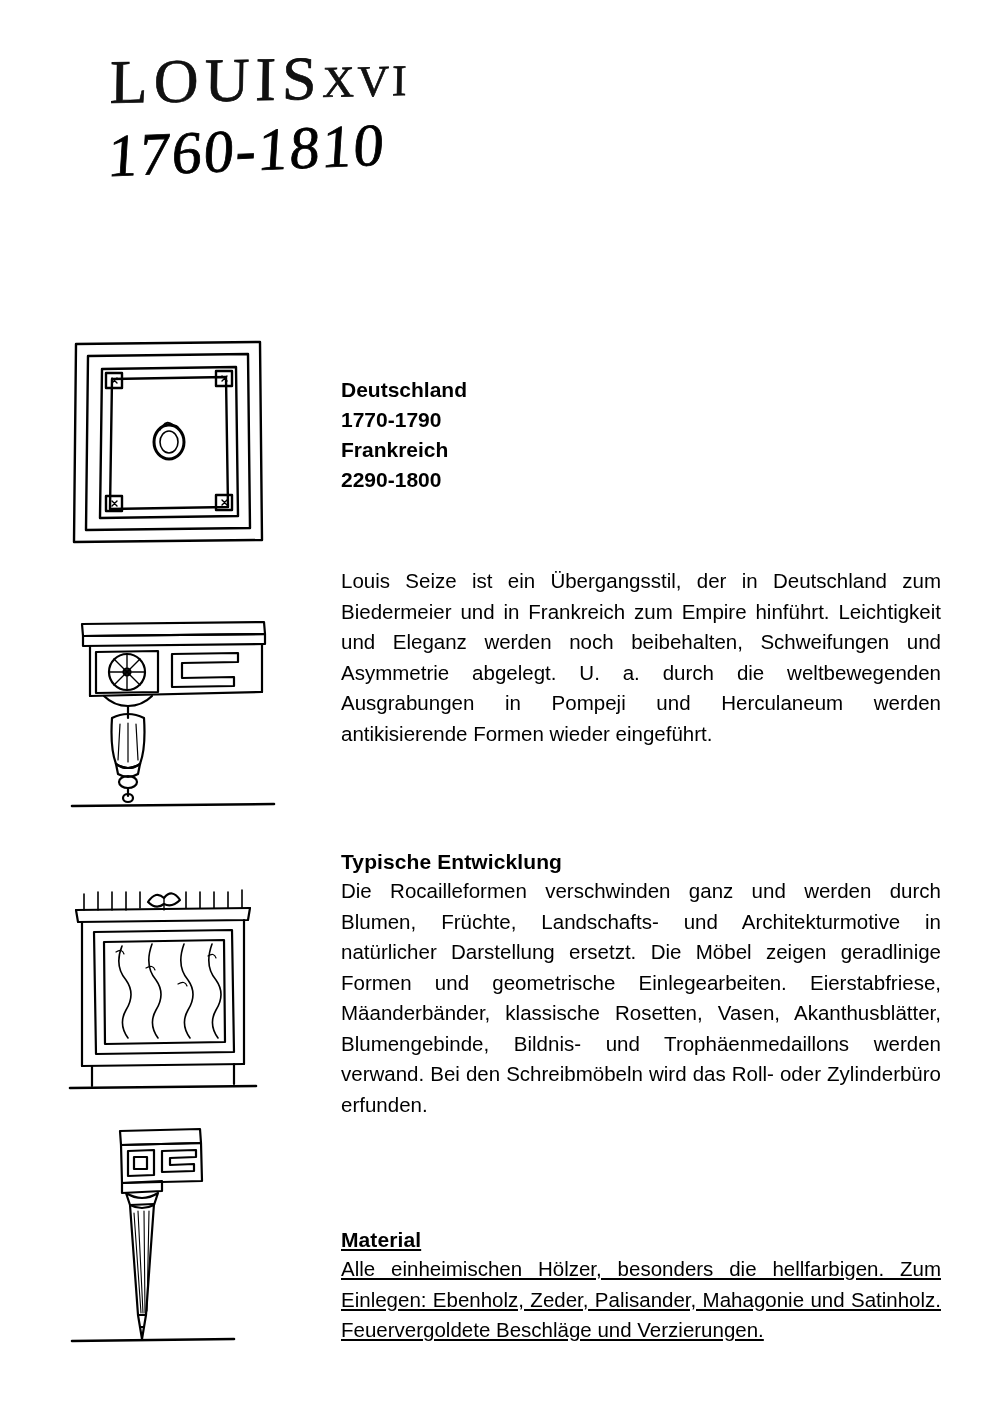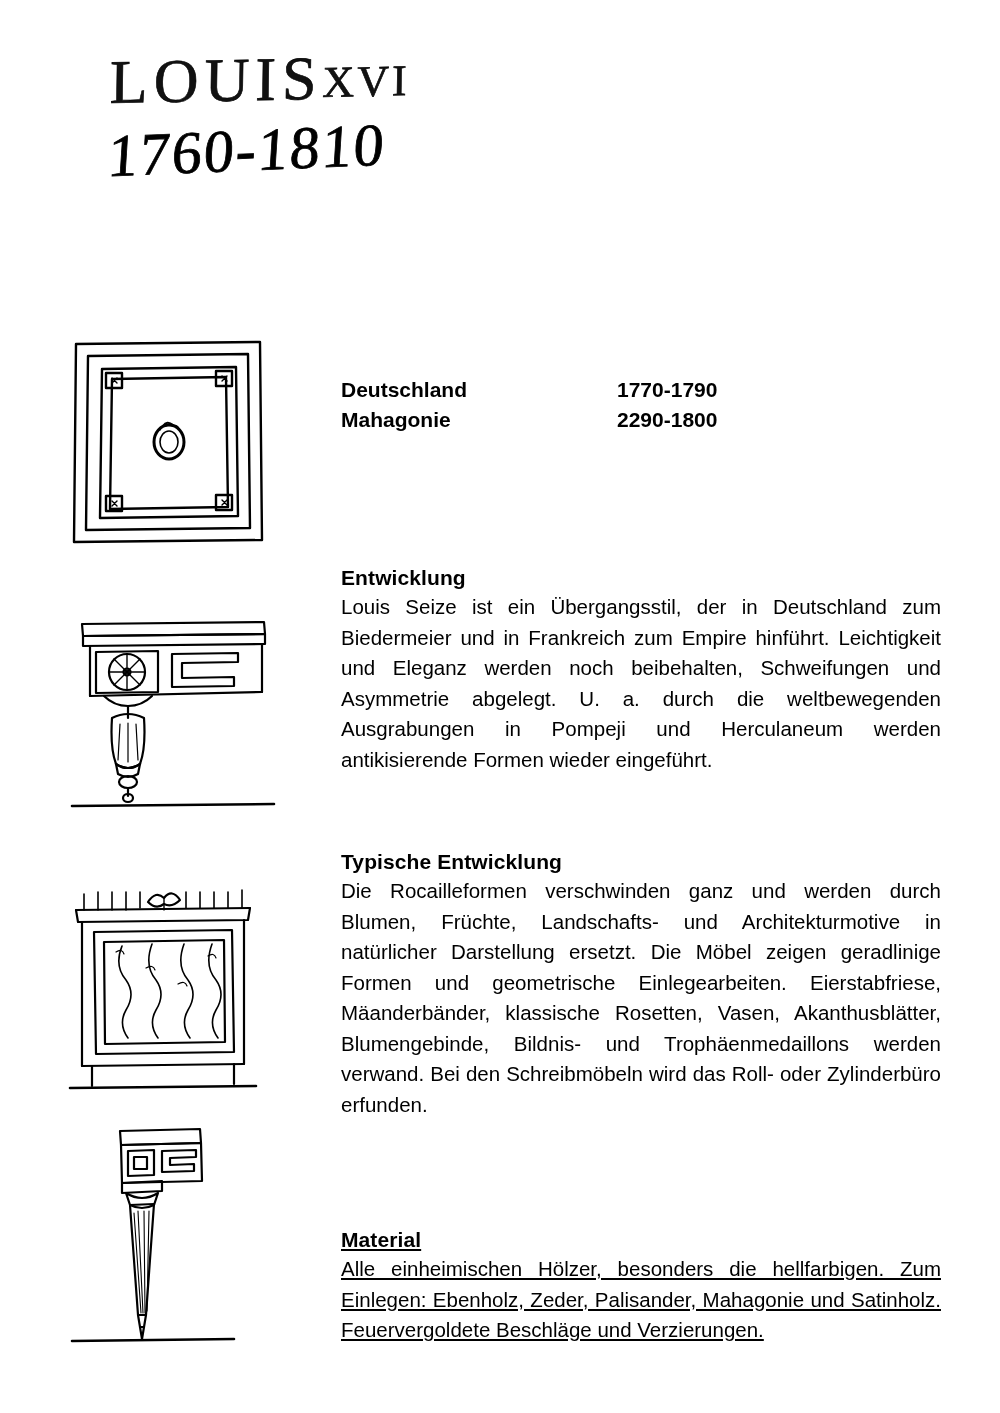--- a/index.html
+++ b/index.html
@@ -77,20 +77,21 @@
     position: absolute;
     top: 375px;
     left: 0;
     width: 440px;
     font-size: 21px;
     font-weight: bold;
     line-height: 30px;
   }
   .dates-row {
     display: flex;
+    flex-direction: column;
   }
   .dates-country { width: 276px; }
   .dates-range { width: 164px; }
 
   .section {
     position: absolute;
     left: 0;
     width: 600px;
   }
   .section h2 {
@@ -210,27 +211,26 @@
 </div>
 
 <div class="text-col">
 
   <div class="dates-table">
     <div class="dates-row">
       <span class="dates-country">Deutschland</span>
       <span class="dates-range">1770-1790</span>
     </div>
     <div class="dates-row">
-      <span class="dates-country">Mahagonie</span>
+      <span class="dates-country">Frankreich</span>
       <span class="dates-range">2290-1800</span>
     </div>
   </div>
 
   <div class="section" id="sec-entwicklung">
-    <h2>Entwicklung</h2>
     <p>Louis Seize ist ein Übergangsstil, der in Deutschland zum Biedermeier und in Frankreich zum Empire hinführt. Leichtigkeit und Eleganz werden noch beibehalten, Schweifungen und Asymmetrie abgelegt. U. a. durch die weltbewegenden Ausgrabungen in Pompeji und Herculaneum werden antikisierende Formen wieder eingeführt.</p>
   </div>
 
   <div class="section" id="sec-merkmale">
     <h2>Typische Entwicklung</h2>
     <p>Die Rocailleformen verschwinden ganz und werden durch Blumen, Früchte, Landschafts- und Architekturmotive in natürlicher Darstellung ersetzt. Die Möbel zeigen geradlinige Formen und geometrische Einlegearbeiten. Eierstabfriese, Mäanderbänder, klassische Rosetten, Vasen, Akanthusblätter, Blumengebinde, Bildnis- und Trophäenmedaillons werden verwand. Bei den Schreibmöbeln wird das Roll- oder Zylinderbüro erfunden.</p>
   </div>
 
   <div class="section" id="sec-material">
     <h2>Material</h2>

